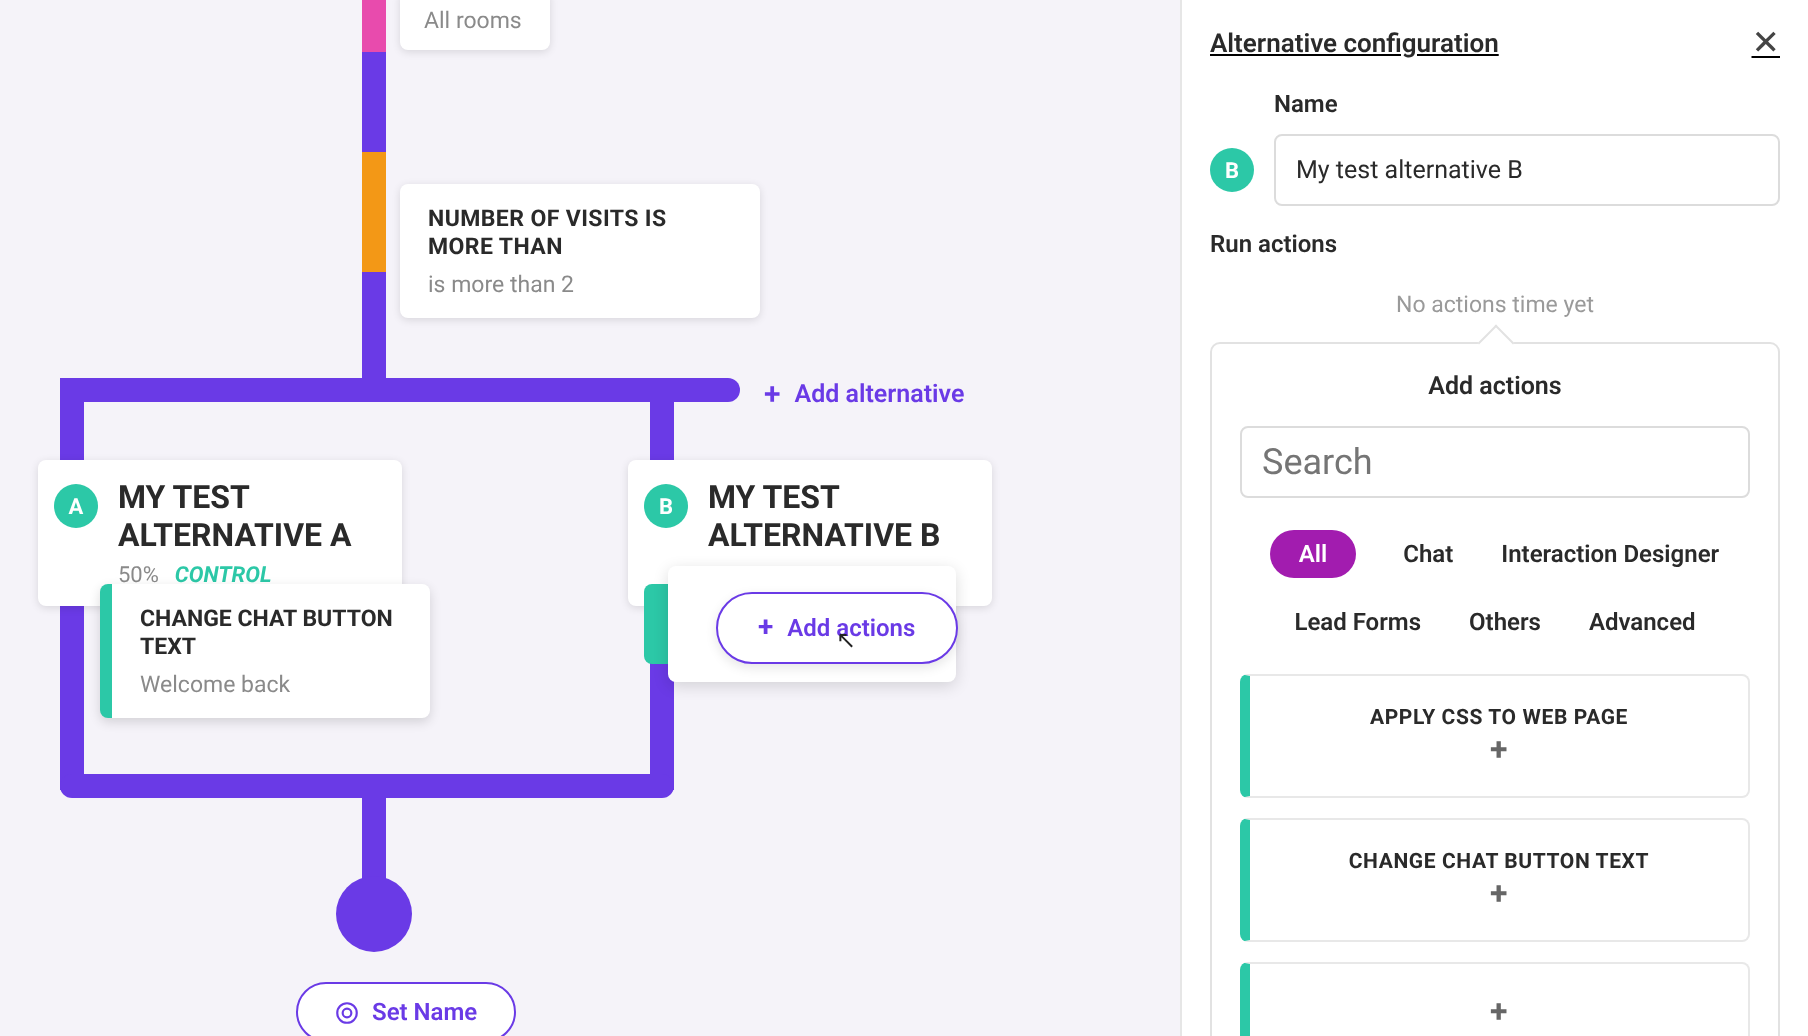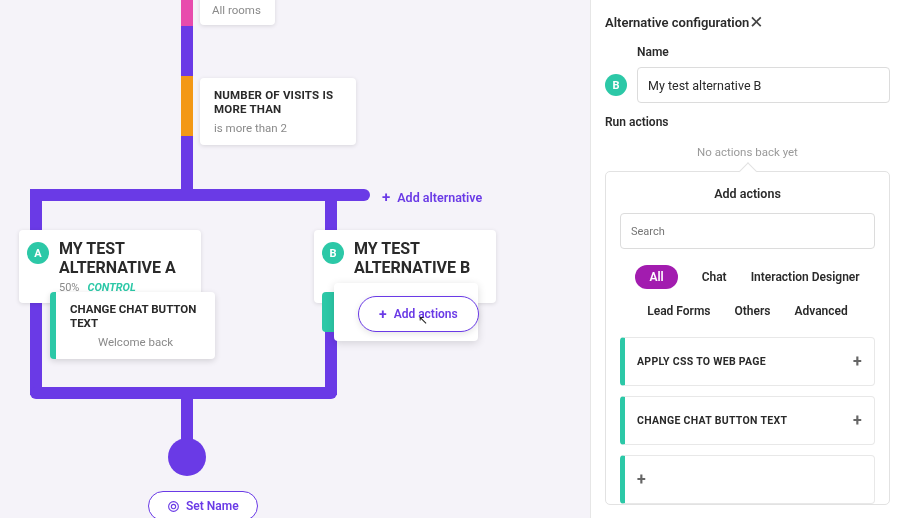--- a/index.html
+++ b/index.html
@@ -21,51 +21,51 @@
   .alt-card.tall { align-items: flex-start; padding-top: 9px; padding-bottom: 9px; }
   .badge { width: 22px; height: 22px; border-radius: 50%; color: #fff; font-size: 11px; font-weight: 700; display: flex; align-items: center; justify-content: center; flex-shrink: 0; }
   .badge.green { background: #2cc8a7; }
   .alt-body { flex: 1; }
   .alt-title { font-size: 16px; font-weight: 700; color: #2a2a2a; }
   .alt-sub { font-size: 11px; color: #8a8a8a; margin-top: 4px; }
   .alt-sub .control { color: #2cc8a7; font-weight: 700; margin-left: 8px; font-style: italic; }
 
   .action-card { position: absolute; background: #fff; border-radius: 4px; box-shadow: 0 2px 6px rgba(0,0,0,.14); padding: 10px 14px; border-left: 6px solid #2cc8a7; }
   .action-card .title { font-size: 11.5px; font-weight: 700; color: #2a2a2a; }
-  .action-card .sub { font-size: 11.5px; color: #8a8a8a; margin-top: 5px; text-align: center; }
+  .action-card .sub { font-size: 11.5px; color: #8a8a8a; margin-top: 5px; }
   .stub { position: absolute; background: #2cc8a7; border-top-left-radius: 4px; border-bottom-left-radius: 4px; }
 
   .pill-btn { position: absolute; border: 1.5px solid #6a3ae6; color: #6a3ae6; background: #fff; border-radius: 22px; padding: 9px 20px; font-size: 12px; font-weight: 600; display: flex; align-items: center; gap: 7px; cursor: pointer; box-shadow: 0 2px 6px rgba(0,0,0,.1); }
   .pill-btn .plus { font-size: 14px; font-weight: 700; }
 
   .link-btn { position: absolute; color: #6a3ae6; font-size: 12.5px; font-weight: 600; display: flex; align-items: center; gap: 7px; cursor: pointer; }
   .link-btn .plus { font-size: 15px; }
 
   .goal-dot { position: absolute; width: 38px; height: 38px; border-radius: 50%; background: #6a3ae6; }
   .goal-btn { position: absolute; border: 1.5px solid #6a3ae6; color: #6a3ae6; background: #fff; border-radius: 22px; padding: 7px 18px; font-size: 12px; font-weight: 600; display: flex; align-items: center; gap: 6px; cursor: pointer; }
   .goal-btn svg { width: 13px; height: 13px; }
 
   
-  .panel-head { display: flex; justify-content: flex-start; align-items: center; margin-bottom: 14px; }
+  .panel-head { display: flex; justify-content: space-between; align-items: center; margin-bottom: 14px; text-decoration: underline; }
   .panel-head h2 { font-size: 13px; font-weight: 600; color: #2a2a2a; }
   .close { cursor: pointer; color: #444; font-size: 17px; line-height: 1; }
   .section-label { font-size: 12px; font-weight: 600; color: #2a2a2a; margin: 10px 0 8px; }
   .name-row { display: flex; gap: 10px; align-items: center; margin-bottom: 12px; }
   .name-row input { flex: 1; border: 1px solid #dcdcdc; border-radius: 4px; padding: 9px 10px; font-size: 12.5px; color: #2a2a2a; height: 36px; }
   .select { border: 1px solid #dcdcdc; border-radius: 4px; padding: 9px 10px; font-size: 12.5px; color: #2a2a2a; display: flex; justify-content: space-between; align-items: center; cursor: pointer; height: 36px; }
   .select .caret { color: #888; font-size: 10px; }
   .noactions { text-align: center; color: #9a9a9a; font-size: 11.5px; margin: 16px 0 12px; }
   .actions-card { border: 1px solid #e2e2e2; border-radius: 5px; padding: 14px 14px 0; position: relative; }
   .actions-card::before { content: ""; position: absolute; top: -7px; left: 50%; transform: translateX(-50%) rotate(45deg); width: 12px; height: 12px; background: #fff; border-left: 1px solid #e2e2e2; border-top: 1px solid #e2e2e2; }
   .actions-card h3 { text-align: center; font-size: 12.5px; font-weight: 600; color: #2a2a2a; margin-bottom: 12px; }
-  .search { border: 1px solid #dcdcdc; border-radius: 4px; padding: 9px 10px; font-size: 11px; color: #9a9a9a; width: 100%; margin-bottom: 16px; height: 36px; }
+  .search { border: 1px solid #dcdcdc; border-radius: 4px; padding: 9px 10px; font-size: 18px; color: #9a9a9a; width: 100%; margin-bottom: 16px; height: 36px; }
   .chips { display: flex; flex-wrap: wrap; justify-content: center; gap: 10px 24px; margin-bottom: 14px; }
   .chip { font-size: 12px; font-weight: 600; color: #2a2a2a; cursor: pointer; padding: 5px 0; }
   .chip.active { background: #a21caf; color: #fff; border-radius: 14px; padding: 5px 14px; }
-  .action-row { border: 1px solid #e8e8e8; border-left: 5px solid #2cc8a7; border-radius: 4px; padding: 14px 12px; display: flex; justify-content: space-between; align-items: center; margin-bottom: 10px; cursor: pointer; }
+  .action-row { border: 1px solid #e8e8e8; border-left: 5px solid #2cc8a7; border-radius: 4px; padding: 14px 12px; display: flex; justify-content: space-between; align-items: center; margin-bottom: 10px; cursor: pointer; flex-direction: column; }
   .action-row span { font-size: 10.5px; font-weight: 700; letter-spacing: .3px; color: #2a2a2a; }
   .action-row .plus { font-size: 16px; color: #666; }
 </style>
 </head>
 <body>
 
 <div class="canvas">
 
   <div class="vline pink" style="left:181px; top:0; height:26px;"></div>
   <div class="vline" style="left:181px; top:26px; height:50px;"></div>
@@ -74,21 +74,21 @@
   <div class="hline" style="left:30px; top:189px; width:340px;"></div>
   <div class="vline" style="left:30px; top:189px; height:206px;"></div>
   <div class="vline" style="left:325px; top:189px; height:206px;"></div>
   <div class="hline" style="left:30px; top:387px; width:307px;"></div>
   <div class="vline" style="left:181px; top:395px; height:45px;"></div>
 
   <div class="card" style="left:200px; top:-5px; width:75px; padding:8px 12px;">
     <div class="sub" style="margin-top:0;">All rooms</div>
   </div>
 
-  <div class="card" style="left:200px; top:78px; width:156px;">
+  <div class="card" style="left:200px; top:92px; width:180px;">
     <div class="title">NUMBER OF VISITS IS MORE THAN</div>
     <div class="sub">is more than 2</div>
   </div>
 
   <div class="link-btn" style="left:382px; top:188px;">
     <span class="plus">+</span>
     <span>Add alternative</span>
   </div>
 
   <div class="alt-card tall" style="left:19px; top:230px;">
@@ -140,21 +140,21 @@
   </div>
 
   <div class="section-label" style="margin-left:32px;">Name</div>
   <div class="name-row">
     <div class="badge green">B</div>
     <input type="text" value="My test alternative B" style="">
   </div>
 
   <div class="section-label">Run actions</div>
 
-  <div class="noactions">No actions back yet</div>
+  <div class="noactions">No actions time yet</div>
 
   <div class="actions-card">
     <h3>Add actions</h3>
     <input class="search" type="text" placeholder="Search" style="">
     <div class="chips">
       <span class="chip active">All</span>
       <span class="chip">Chat</span>
       <span class="chip">Interaction Designer</span>
       <span class="chip">Lead Forms</span>
       <span class="chip">Others</span>

